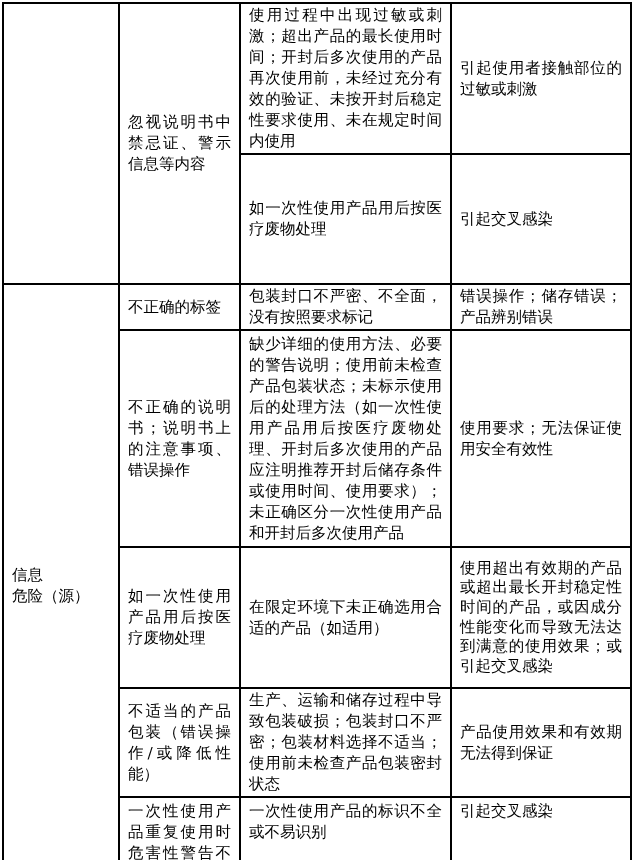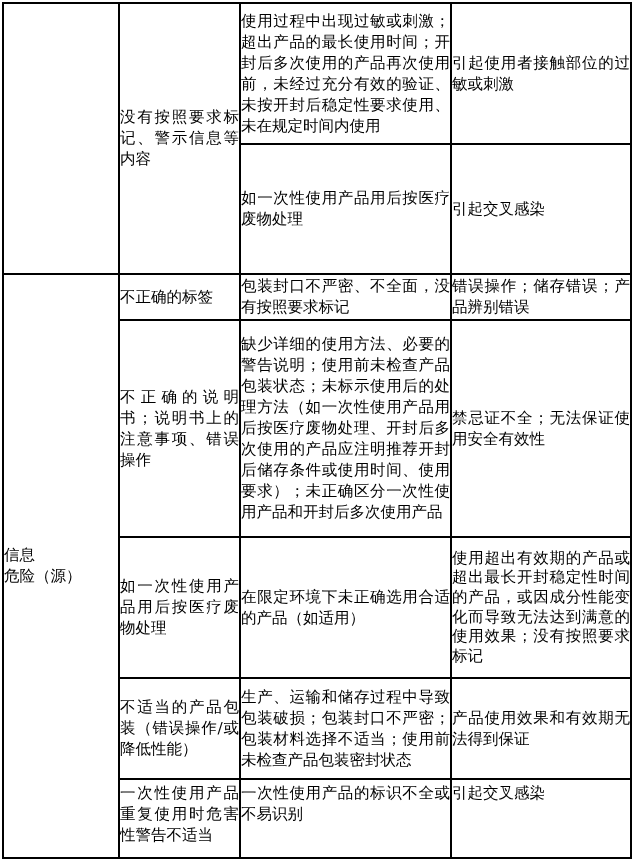--- a/index.html
+++ b/index.html
@@ -18,21 +18,21 @@
     position: absolute;
     left: 2px;
     top: 2px;
     width: 628px;
     border-collapse: collapse;
     table-layout: fixed;
   }
   td {
     border: 2px solid #000000;
     vertical-align: middle;
-    padding: 1px 0;
+    padding: 1px 8px;
     font-size: 15.5px;
     line-height: 21px;
     text-align: justify;
     text-justify: inter-character;
     word-break: break-all;
     overflow: hidden;
   }
   col.c1 { width: 116px; }
   col.c2 { width: 121px; }
   col.c3 { width: 211px; }
@@ -60,44 +60,44 @@
 <table class="risk-table">
   <colgroup>
     <col class="c1">
     <col class="c2">
     <col class="c3">
     <col class="c4">
   </colgroup>
   <tbody>
     <tr class="r1a">
       <td rowspan="2"></td>
-      <td rowspan="2">没有按照要求标记、警示信息等内容</td>
+      <td rowspan="2">忽视说明书中禁忌证、警示信息等内容</td>
       <td>使用过程中出现过敏或刺激；超出产品的最长使用时间；开封后多次使用的产品再次使用前，未经过充分有效的验证、未按开封后稳定性要求使用、未在规定时间内使用</td>
       <td>引起使用者接触部位的过敏或刺激</td>
     </tr>
     <tr class="r1b">
       <td>如一次性使用产品用后按医疗废物处理</td>
       <td>引起交叉感染</td>
     </tr>
     <tr class="r2">
       <td rowspan="5" class="cat">信息
 危险（源）</td>
       <td>不正确的标签</td>
       <td>包装封口不严密、不全面，没有按照要求标记</td>
       <td>错误操作；储存错误；产品辨别错误</td>
     </tr>
     <tr class="r3">
       <td>不正确的说明书；说明书上的注意事项、错误操作</td>
       <td>缺少详细的使用方法、必要的警告说明；使用前未检查产品包装状态；未标示使用后的处理方法（如一次性使用产品用后按医疗废物处理、开封后多次使用的产品应注明推荐开封后储存条件或使用时间、使用要求）；未正确区分一次性使用产品和开封后多次使用产品</td>
-      <td>禁忌证不全；无法保证使用安全有效性</td>
+      <td>使用要求；无法保证使用安全有效性</td>
     </tr>
     <tr class="r4">
       <td>如一次性使用产品用后按医疗废物处理</td>
       <td>在限定环境下未正确选用合适的产品（如适用）</td>
-      <td class="tight">使用超出有效期的产品或超出最长开封稳定性时间的产品，或因成分性能变化而导致无法达到满意的使用效果；没有按照要求标记</td>
+      <td class="tight">使用超出有效期的产品或超出最长开封稳定性时间的产品，或因成分性能变化而导致无法达到满意的使用效果；或引起交叉感染</td>
     </tr>
     <tr class="r5">
       <td>不适当的产品包装（错误操作/或降低性能）</td>
       <td>生产、运输和储存过程中导致包装破损；包装封口不严密；包装材料选择不适当；使用前未检查产品包装密封状态</td>
       <td>产品使用效果和有效期无法得到保证</td>
     </tr>
     <tr class="r6">
       <td>一次性使用产品重复使用时危害性警告不适当</td>
       <td>一次性使用产品的标识不全或不易识别</td>
       <td>引起交叉感染</td>

